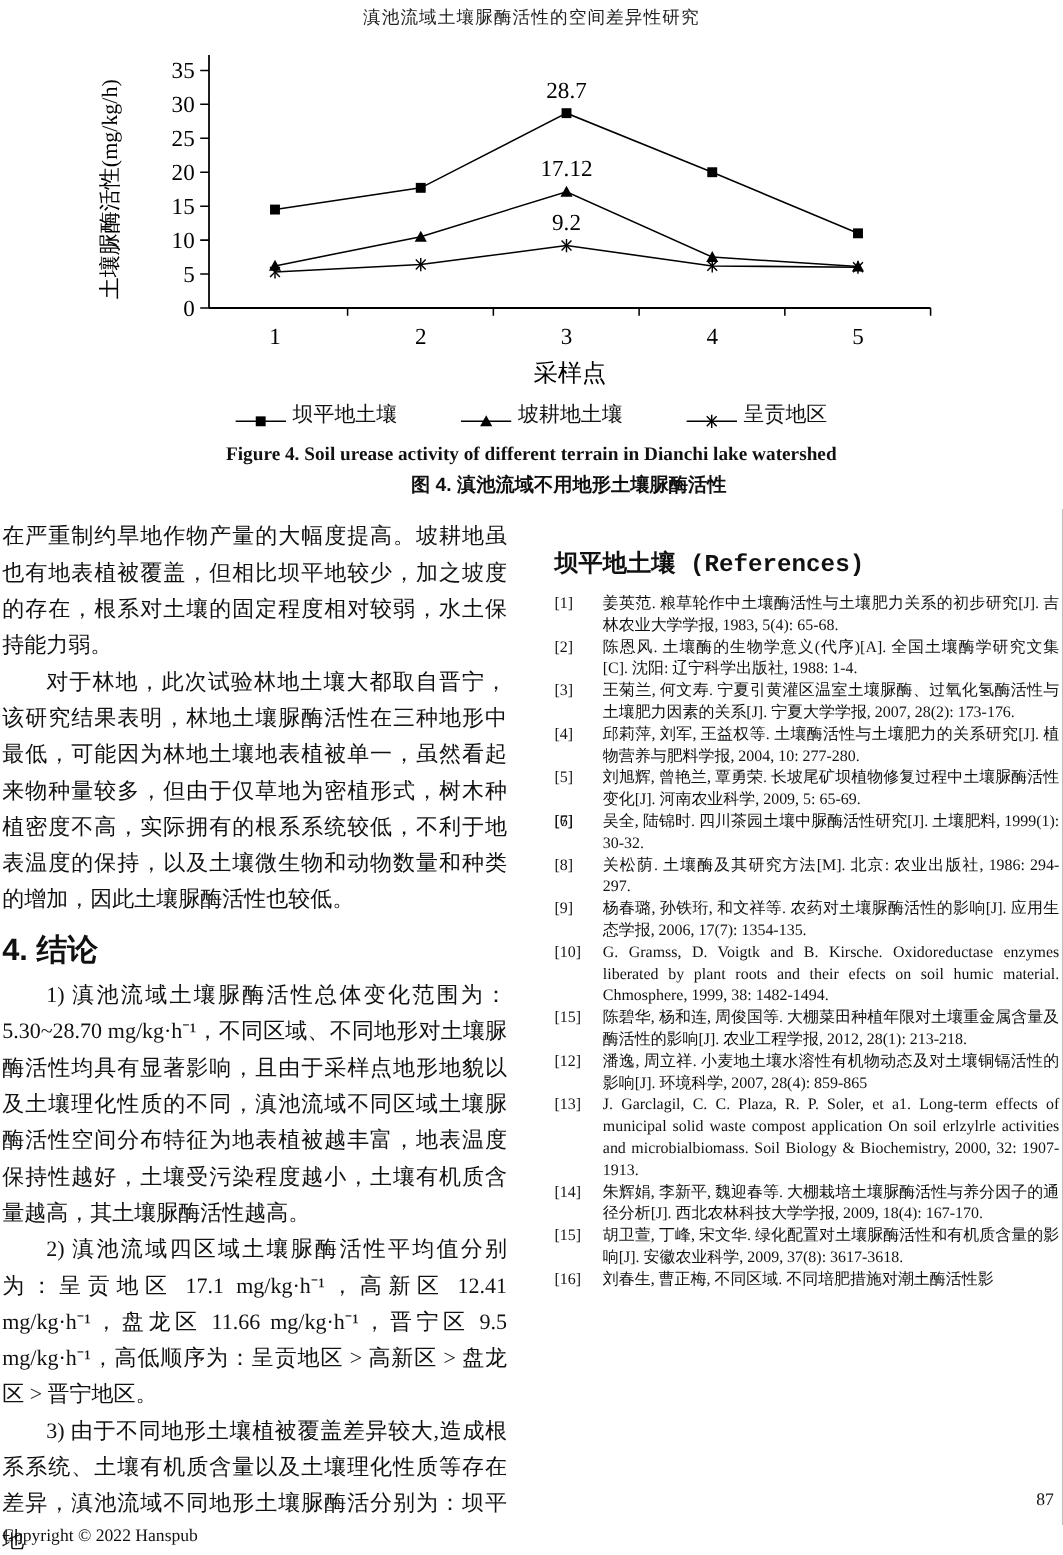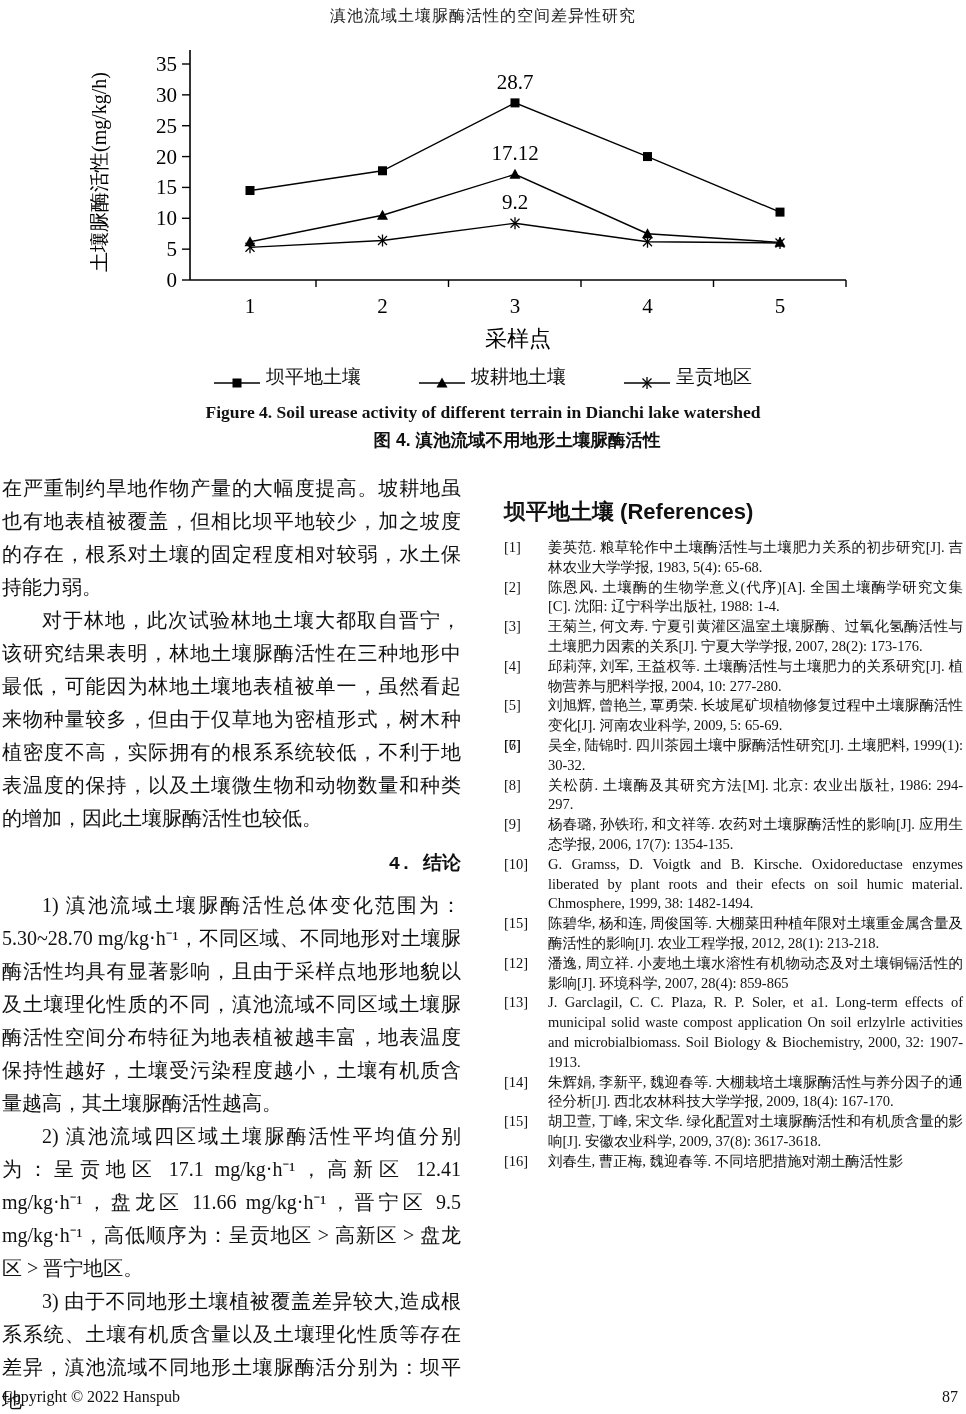--- a/index.html
+++ b/index.html
@@ -13,30 +13,30 @@
   .legend-item{display:flex;align-items:flex-end;gap:6px;font-size:19px;}
   .caption-en{position:absolute;top:402px;left:0;width:100%;text-align:center;
         font-weight:bold;font-size:17.5px;}
   .caption-zh{position:absolute;top:428px;left:0;width:100%;text-align:center;
         font-weight:bold;font-size:17.5px;font-family:"Liberation Sans",sans-serif;padding-left:34px;}
   .col{position:absolute;top:472px;font-size:20px;line-height:33px;text-align:justify;}
   .col-left{left:2px;width:459px;}
   .col-right{left:504px;width:459px;}
   .col p{margin:0;}
   .indent{text-indent:2em;}
-  .h-conclusion{font-family:Liberation Mono, monospace;font-weight:bold;font-size:19px;
-        line-height:30px;margin:14px 0 10px 0;text-align:right;}
+  .h-conclusion{font-family:Liberation Sans, sans-serif;font-weight:bold;font-size:28px;
+        line-height:30px;margin:14px 0 10px 0;text-align:left;}
   .h-refs{font-family:"Liberation Sans",sans-serif;font-weight:bold;font-size:22px;
         line-height:28px;margin:26px 0 12px 0;text-align:left;}
-  .h-refs .en{font-family:Liberation Sans, sans-serif;}
+  .h-refs .en{font-family:Liberation Mono, monospace;}
   .refs{font-size:14.5px;line-height:19.8px;}
   .ref-row{position:relative;padding-left:44px;text-align:justify;}
   .ref-num{position:absolute;left:0;top:0;}
   .footer-copy{position:absolute;left:2px;top:1388px;font-size:16px;}
-  .footer-page{position:absolute;right:8px;top:1388px;font-size:16px;}
+  .footer-page{position:absolute;right:8px;top:1355px;font-size:16px;}
   svg text{font-family:"Liberation Serif",serif;fill:#000;}
 </style>
 </head>
 <body>
 
 <div class="page">
 
   <div class="header-title">滇池流域土壤脲酶活性的空间差异性研究</div>
 
   <div class="chart-wrap">
@@ -159,20 +159,20 @@
         <div class="ref-row"><span class="ref-num">[6]</span></div>
         <div class="ref-row"><span class="ref-num">[7]</span><span>吴全, 陆锦时. 四川茶园土壤中脲酶活性研究[J]. 土壤肥料, 1999(1): 30-32.</span></div>
         <div class="ref-row"><span class="ref-num">[8]</span><span>关松荫. 土壤酶及其研究方法[M]. 北京: 农业出版社, 1986: 294-297.</span></div>
         <div class="ref-row"><span class="ref-num">[9]</span><span>杨春璐, 孙铁珩, 和文祥等. 农药对土壤脲酶活性的影响[J]. 应用生态学报, 2006, 17(7): 1354-135.</span></div>
         <div class="ref-row"><span class="ref-num">[10]</span><span>G. Gramss, D. Voigtk and B. Kirsche. Oxidoreductase enzymes liberated by plant roots and their efects on soil humic material. Chmosphere, 1999, 38: 1482-1494.</span></div>
         <div class="ref-row"><span class="ref-num">[15]</span><span>陈碧华, 杨和连, 周俊国等. 大棚菜田种植年限对土壤重金属含量及酶活性的影响[J]. 农业工程学报, 2012, 28(1): 213-218.</span></div>
         <div class="ref-row"><span class="ref-num">[12]</span><span>潘逸, 周立祥. 小麦地土壤水溶性有机物动态及对土壤铜镉活性的影响[J]. 环境科学, 2007, 28(4): 859-865</span></div>
         <div class="ref-row"><span class="ref-num">[13]</span><span>J. Garclagil, C. C. Plaza, R. P. Soler, et a1. Long-term effects of municipal solid waste compost application On soil erlzylrle activities and microbialbiomass. Soil Biology &amp; Biochemistry, 2000, 32: 1907-1913.</span></div>
         <div class="ref-row"><span class="ref-num">[14]</span><span>朱辉娟, 李新平, 魏迎春等. 大棚栽培土壤脲酶活性与养分因子的通径分析[J]. 西北农林科技大学学报, 2009, 18(4): 167-170.</span></div>
         <div class="ref-row"><span class="ref-num">[15]</span><span>胡卫萱, 丁峰, 宋文华. 绿化配置对土壤脲酶活性和有机质含量的影响[J]. 安徽农业科学, 2009, 37(8): 3617-3618.</span></div>
-        <div class="ref-row"><span class="ref-num">[16]</span><span>刘春生, 曹正梅, 魏迎春等. 不同培肥措施对潮土酶活性影</span></div>
+        <div class="ref-row"><span class="ref-num">[16]</span><span>刘春生, 曹正梅, 不同区域. 不同培肥措施对潮土酶活性影</span></div>
       </div>
   </div>
 
   <div class="footer-copy">Copyright © 2022 Hanspub</div>
   <div class="footer-page">87</div>
 
 </div>
 
 </body></html>

